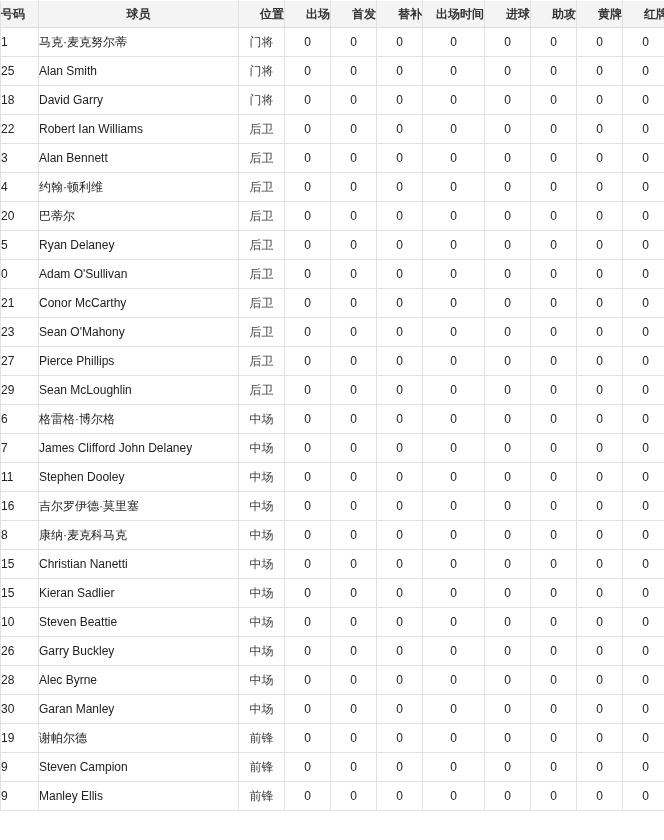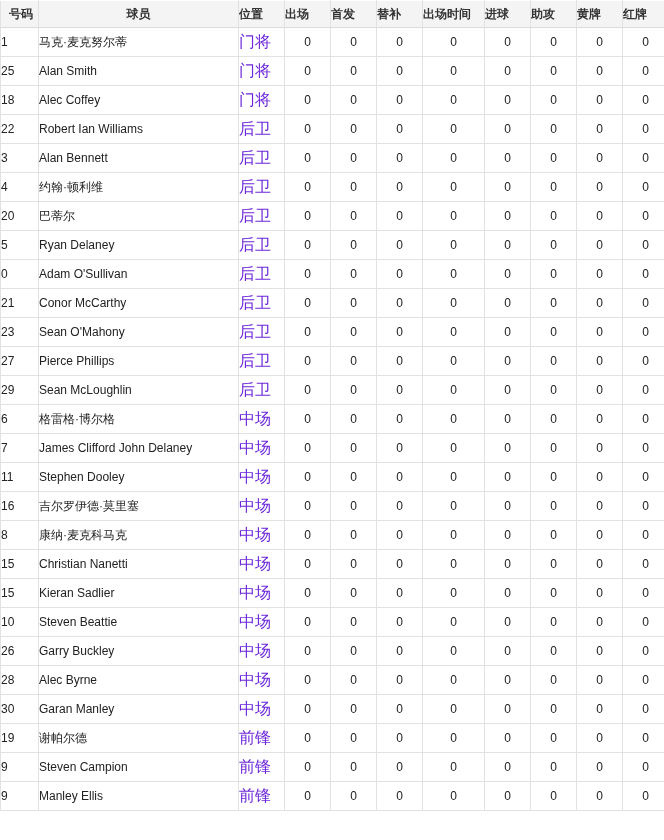--- a/index.html
+++ b/index.html
@@ -27,29 +27,28 @@
     font-weight: normal;
     vertical-align: middle;
     white-space: nowrap;
     overflow: hidden;
   }
   table.squad thead th {
     background: #f4f4f4;
     color: #333333;
     font-weight: bold;
     font-size: 12px;
-    text-align: left;
+    text-align: right;
     height: 26px;
     line-height: 26px;
     border-top: 1px solid #ffffff;
     border-bottom: 1px solid #dcdcdc;
   }
   table.squad thead th.col-number {
     text-align: left;
-    padding-left: 8px;
   }
   table.squad thead th.col-player {
     text-align: center;
     margin-left: 20px;
   }
   table.squad tbody td {
     background: #ffffff;
   }
   td.col-number {
     text-align: left;
@@ -58,22 +57,23 @@
     color: #222222;
   }
   td.col-player {
     text-align: left;
     padding-left: 14px;
     font-size: 12px;
     color: #222222;
     margin-top: 14px;
   }
   td.col-position {
-    font-size: 16px;
-    color: #6d28d9;
+    text-align: center;
+    font-size: 12px;
+    color: #404040;
   }
   td.col-stat {
     text-align: center;
     font-size: 12px;
     color: #222222;
   }
   col.w-number   { width: 38px; }
   col.w-player   { width: 200px; }
   col.w-position { width: 46px; }
   col.w-stat     { width: 46px; }
@@ -133,21 +133,21 @@
         <td class="col-stat">0</td>
         <td class="col-stat">0</td>
         <td class="col-stat">0</td>
         <td class="col-stat">0</td>
         <td class="col-stat">0</td>
         <td class="col-stat">0</td>
         <td class="col-stat">0</td>
       </tr>
       <tr>
         <td class="col-number">18</td>
-        <td class="col-player">Alec Coffey</td>
+        <td class="col-player">David Garry</td>
         <td class="col-position">门将</td>
         <td class="col-stat">0</td>
         <td class="col-stat">0</td>
         <td class="col-stat">0</td>
         <td class="col-stat">0</td>
         <td class="col-stat">0</td>
         <td class="col-stat">0</td>
         <td class="col-stat">0</td>
         <td class="col-stat">0</td>
       </tr>

